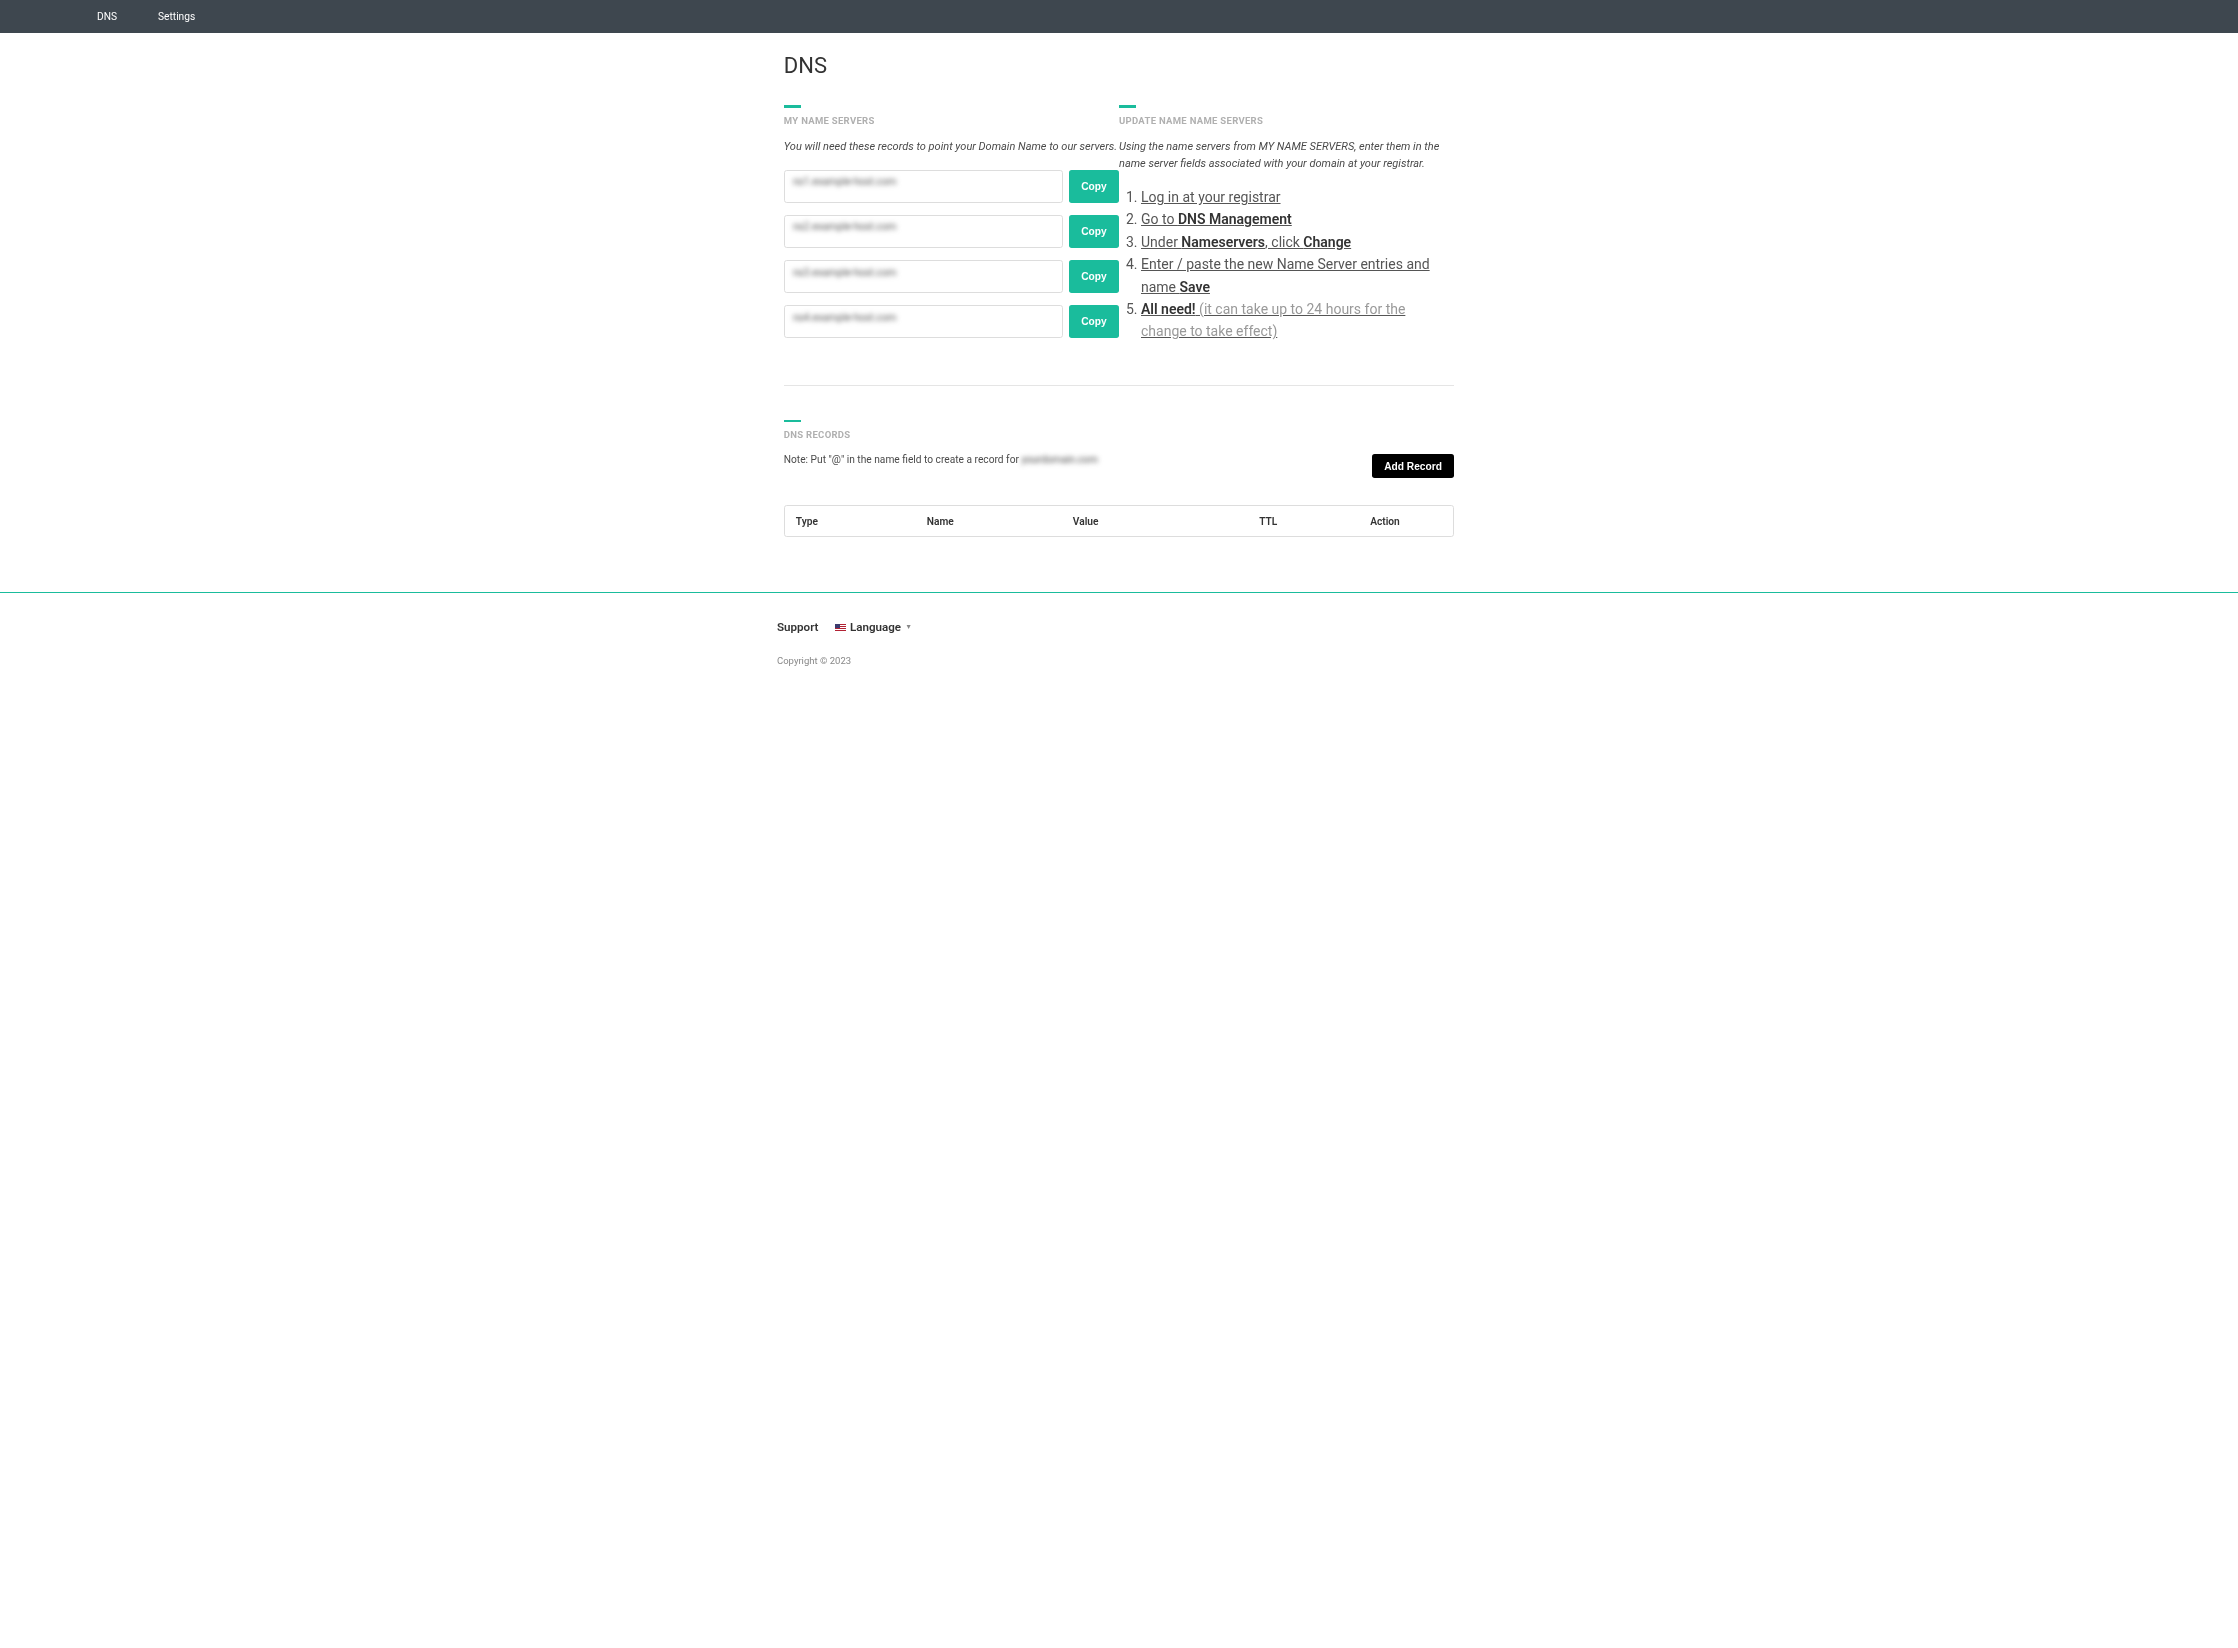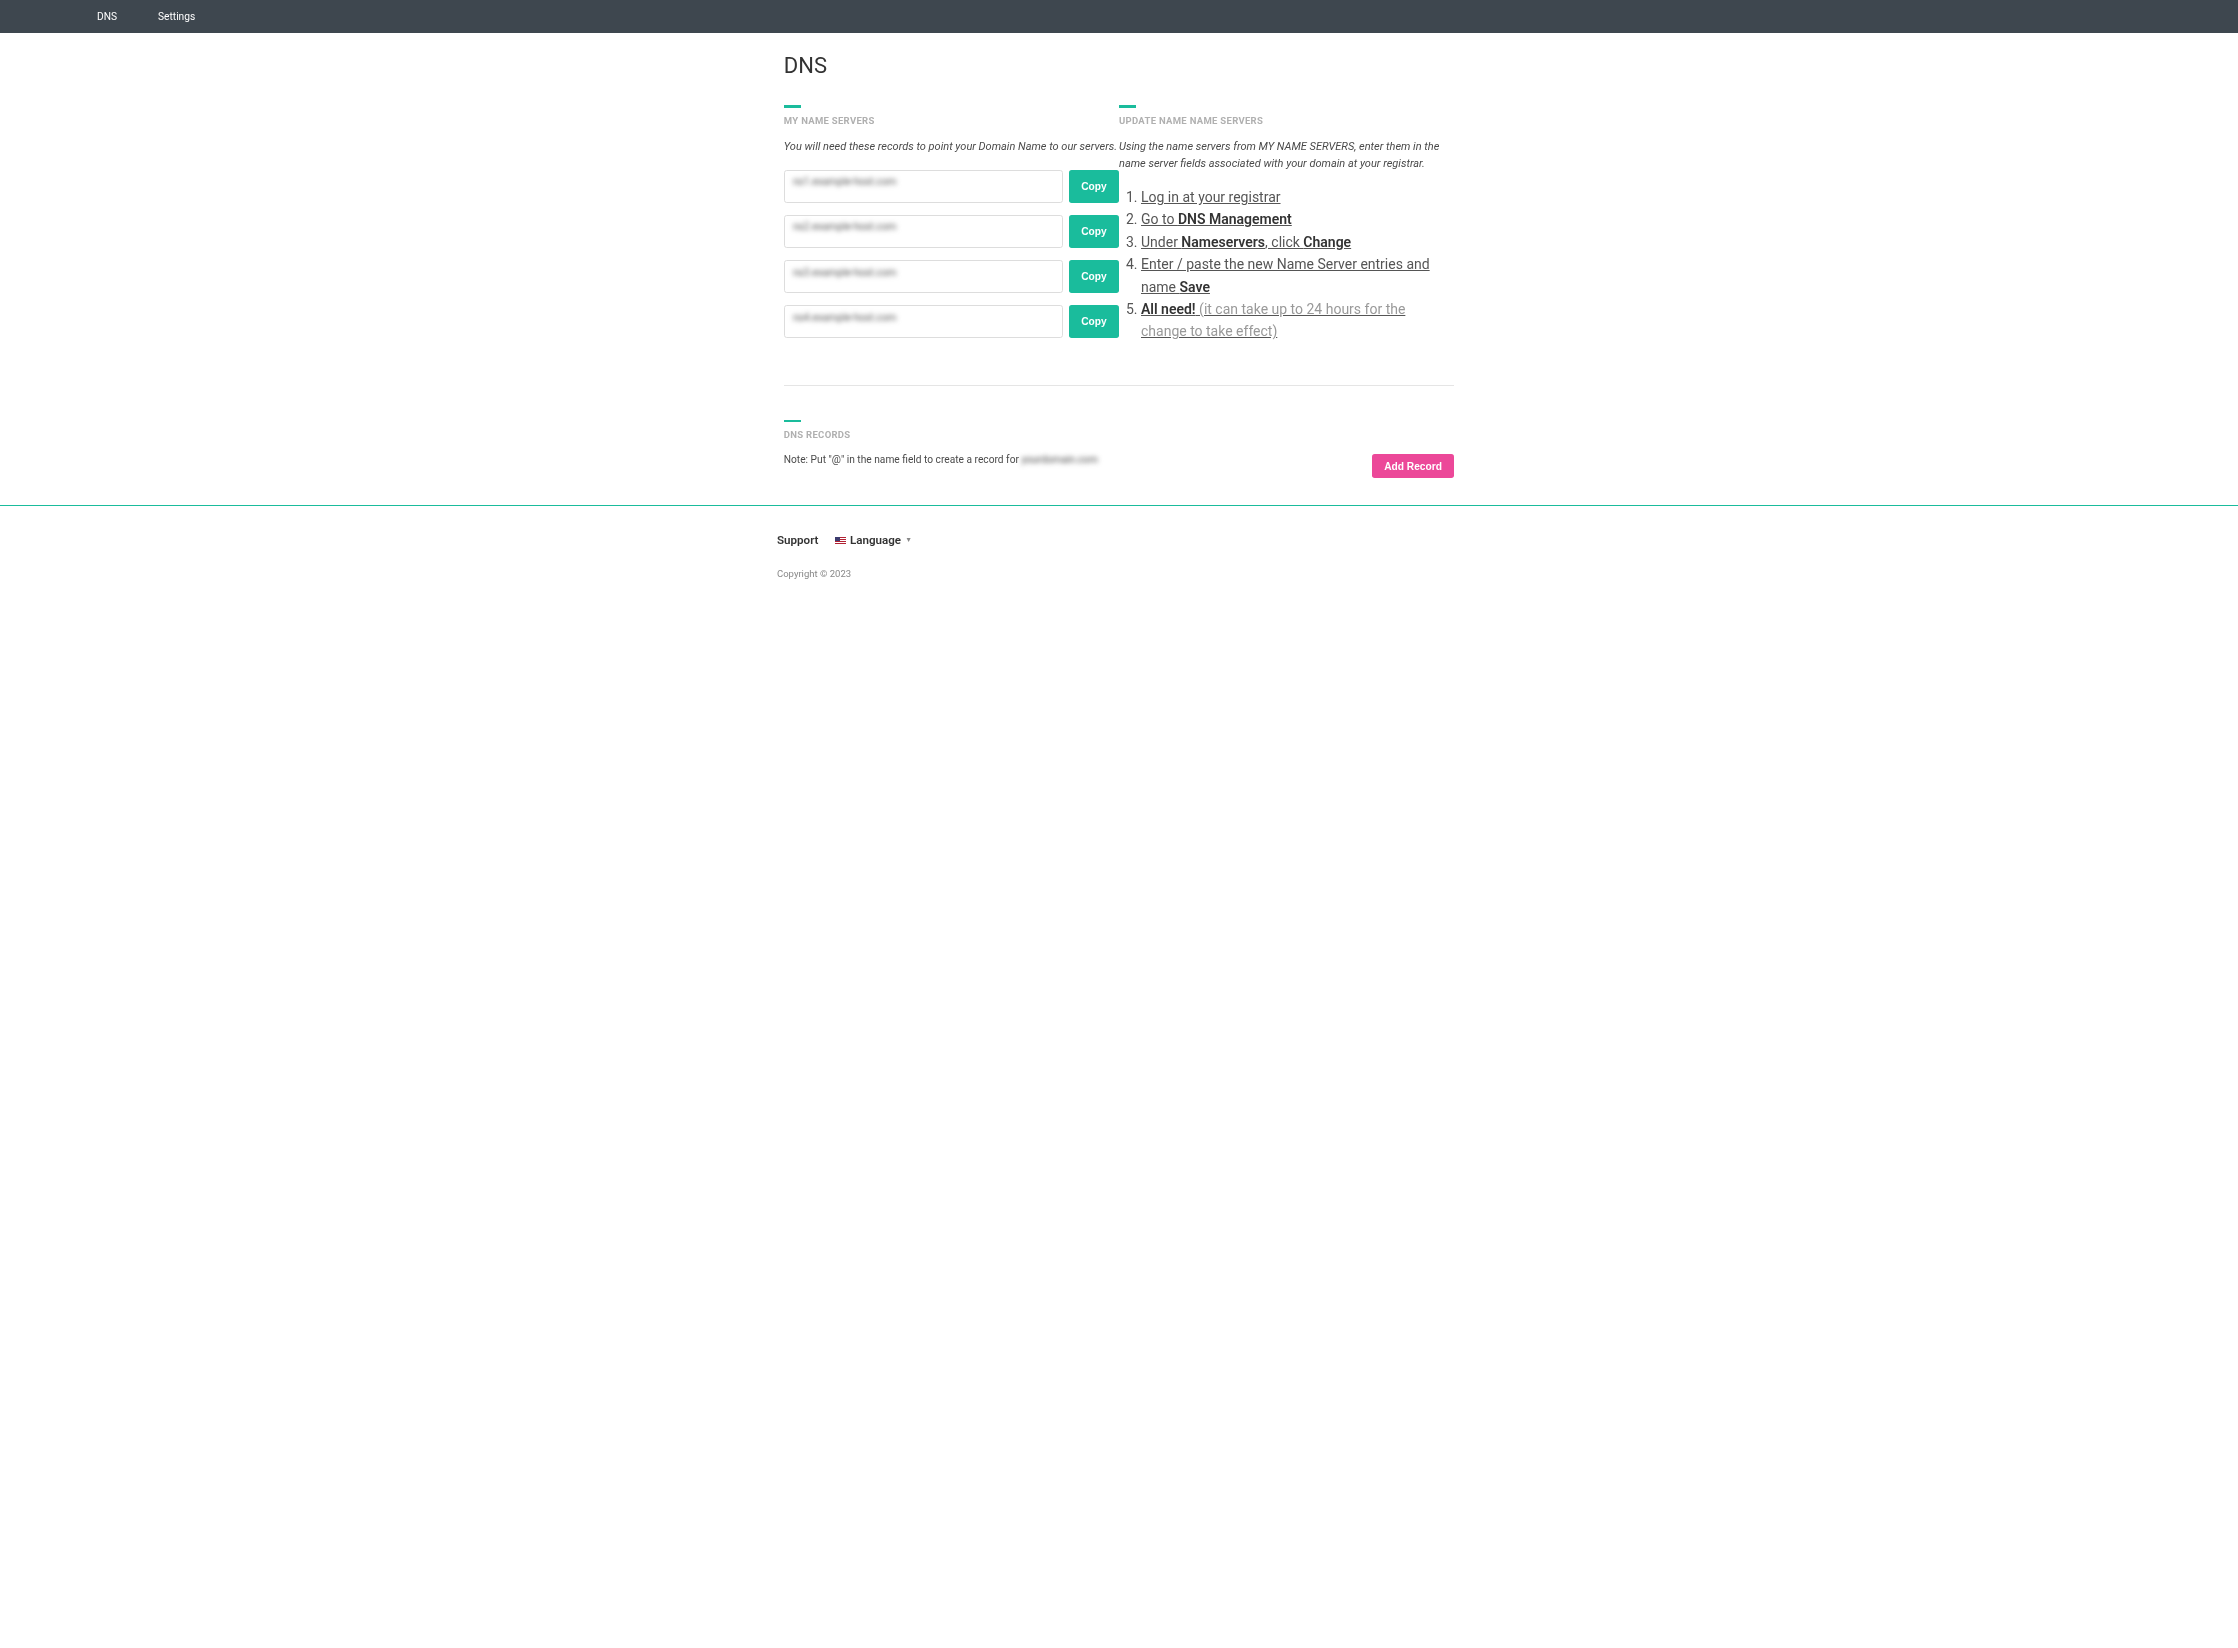--- a/index.html
+++ b/index.html
@@ -121,21 +121,21 @@
     }
     .note-text {
       font-size: 10.2px;
       color: #4a4a4a;
     }
     .note-text .blur {
       filter: blur(2.7px);
       user-select: none;
     }
     .add-record-btn {
-      background: #ec4899;
+      background: #000000;
       color: #fff;
       border: none;
       border-radius: 2.7px;
       padding: 6.8px 12.3px;
       font-size: 10.2px;
       font-weight: 600;
       cursor: pointer;
     }
     .records-table {
       border: 0.7px solid #ddd;
@@ -255,20 +255,29 @@
     <div class="section-bar"></div>
     <div class="section-title">DNS RECORDS</div>
 
     <div class="records-header">
       <p class="note-text">
         <span>Note: Put "@" in the name field to create a record for </span> <span class="blur">yourdomain.com</span>
       </p>
       <button class="add-record-btn">Add Record</button>
     </div>
 
+    <div class="records-table">
+      <div class="records-table-header">
+        <div class="th-type">Type</div>
+        <div class="th-name">Name</div>
+        <div class="th-value">Value</div>
+        <div class="th-ttl">TTL</div>
+        <div class="th-action">Action</div>
+      </div>
+    </div>
   </div>
 </div>
 
 <div class="footer-top-border"></div>
 <div class="container footer">
   <div class="footer-links">
     <a class="footer-link">Support</a>
     <a class="footer-link">
       <span class="flag-icon"></span>
       <span>Language</span>

